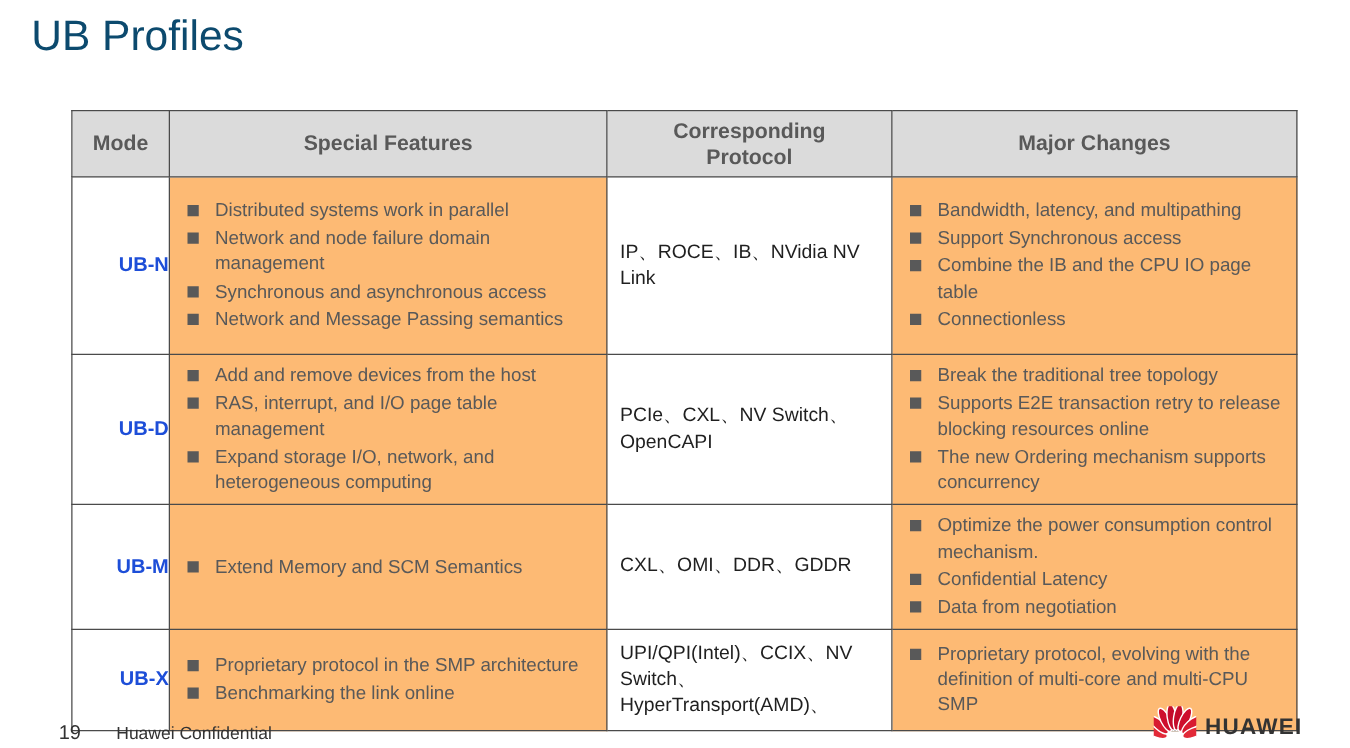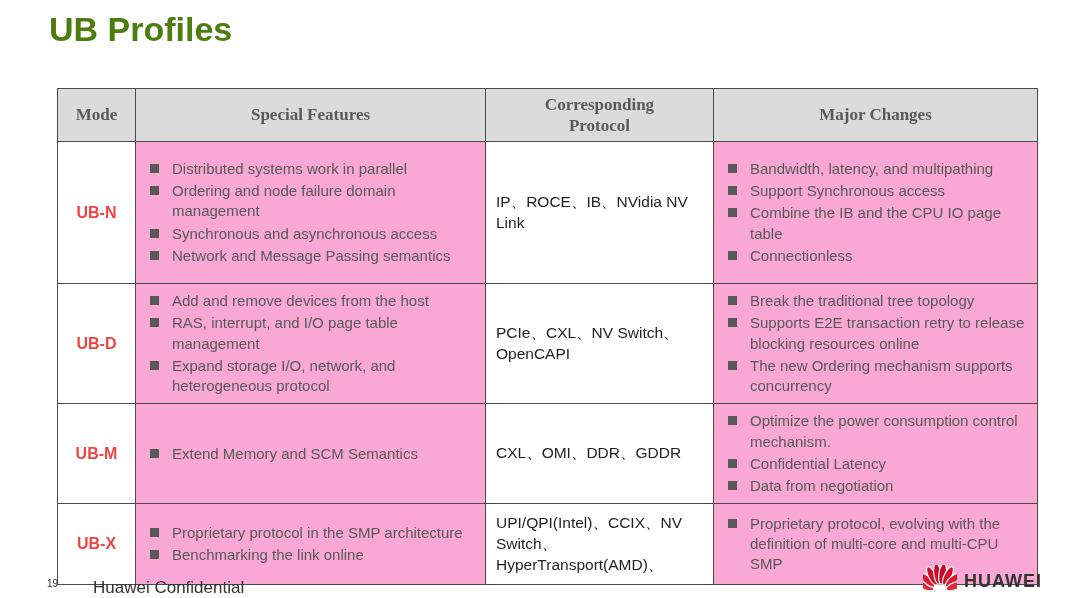--- a/index.html
+++ b/index.html
@@ -8,66 +8,66 @@
     font-family: "Liberation Sans", "DejaVu Sans", sans-serif;
     background: #ffffff;
     position: relative;
     overflow: hidden;
   }
   .slide { position: absolute; inset: 0; background: #fff; }
 
   
   .title {
     position: absolute;
-    left: 49px;
+    left: 25px;
     top: 10px;
     font-size: 34px;
-    font-weight: bold;
-    color: #4d7c0f;
+    font-weight: normal;
+    color: #0c4a6e;
     letter-spacing: 0px;
   }
 
   
   table.ub {
     position: absolute;
     left: 57px;
     top: 88px;
     width: 980px;
     border-collapse: collapse;
     table-layout: fixed;
   }
   table.ub th, table.ub td {
     border: 1px solid #4a4a4a;
     vertical-align: middle;
   }
-  table.ub thead tr { height: 53px; font-family: Liberation Serif, serif; }
+  table.ub thead tr { height: 53px; }
   table.ub thead th {
     background: #dbdbdb;
     color: #595959;
     font-size: 17px;
     font-weight: bold;
     text-align: center;
     line-height: 1.25;
     padding: 2px 4px;
   }
   th .wrap-narrow { display: inline-block; max-width: 150px; }
 
   tr.r0 { height: 142px; }
   tr.r1 { height: 116px; }
   tr.r2 { height: 95px; }
   tr.r3 { height: 81px; }
 
   td.mode {
-    text-align: center;
+    text-align: right;
     font-weight: bold;
     font-size: 16px;
-    color: #ef4444;
+    color: #1d4ed8;
     background: #fff;
   }
-  td.cell { padding: 5px 8px 5px 6px; background: #f9a8d4; }
+  td.cell { padding: 5px 8px 5px 6px; background: #fdba74; }
   ul.bullets { list-style: none; }
   ul.bullets li {
     display: flex;
     align-items: flex-start;
     gap: 13px;
     padding-left: 8px;
     margin: 2px 0;
     font-size: 15px;
     color: #595959;
     line-height: 1.35;
@@ -85,28 +85,28 @@
     color: #1f1f1f;
     line-height: 1.35;
     background: #fff;
   }
 
   
   .footer-page {
     position: absolute;
     left: 47px;
     top: 578px;
-    font-size: 10px;
+    font-size: 16px;
     color: #333333;
   }
   .footer-conf {
     position: absolute;
     left: 93px;
     top: 578px;
-    font-size: 17px;
+    font-size: 14px;
     color: #333333;
   }
   .logo {
     position: absolute;
     right: 38px;
     top: 565px;
     display: flex;
     align-items: flex-end;
     gap: 7px;
   }
@@ -144,21 +144,21 @@
       <tr class="r0">
         <td class="mode">UB-N</td>
         <td class="cell">
           <ul class="bullets">
             <li>
                 <span class="sq"></span>
                 <span>Distributed systems work in parallel</span>
               </li>
             <li>
                 <span class="sq"></span>
-                <span>Ordering and node failure domain management</span>
+                <span>Network and node failure domain management</span>
               </li>
             <li>
                 <span class="sq"></span>
                 <span>Synchronous and asynchronous access</span>
               </li>
             <li>
                 <span class="sq"></span>
                 <span>Network and Message Passing semantics</span>
               </li>
           </ul>
@@ -193,21 +193,21 @@
             <li>
                 <span class="sq"></span>
                 <span>Add and remove devices from the host</span>
               </li>
             <li>
                 <span class="sq"></span>
                 <span>RAS, interrupt, and I/O page table management</span>
               </li>
             <li>
                 <span class="sq"></span>
-                <span>Expand storage I/O, network, and heterogeneous protocol</span>
+                <span>Expand storage I/O, network, and heterogeneous computing</span>
               </li>
           </ul>
         </td>
         <td class="protocol">PCIe、CXL、NV Switch、OpenCAPI</td>
         <td class="cell">
           <ul class="bullets">
             <li>
                 <span class="sq"></span>
                 <span>Break the traditional tree topology</span>
               </li>

